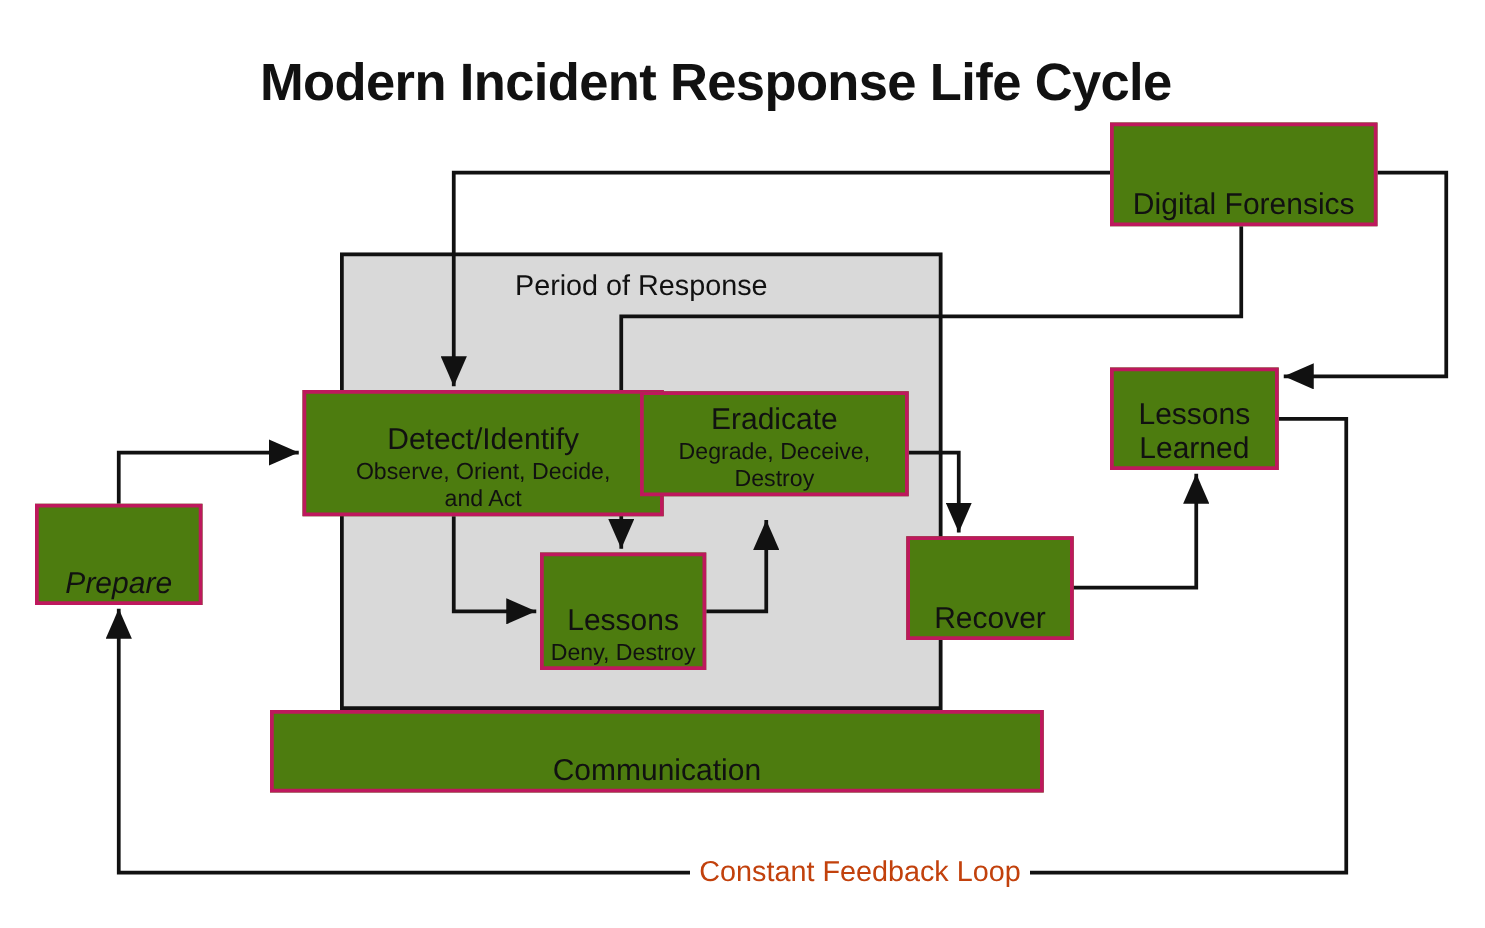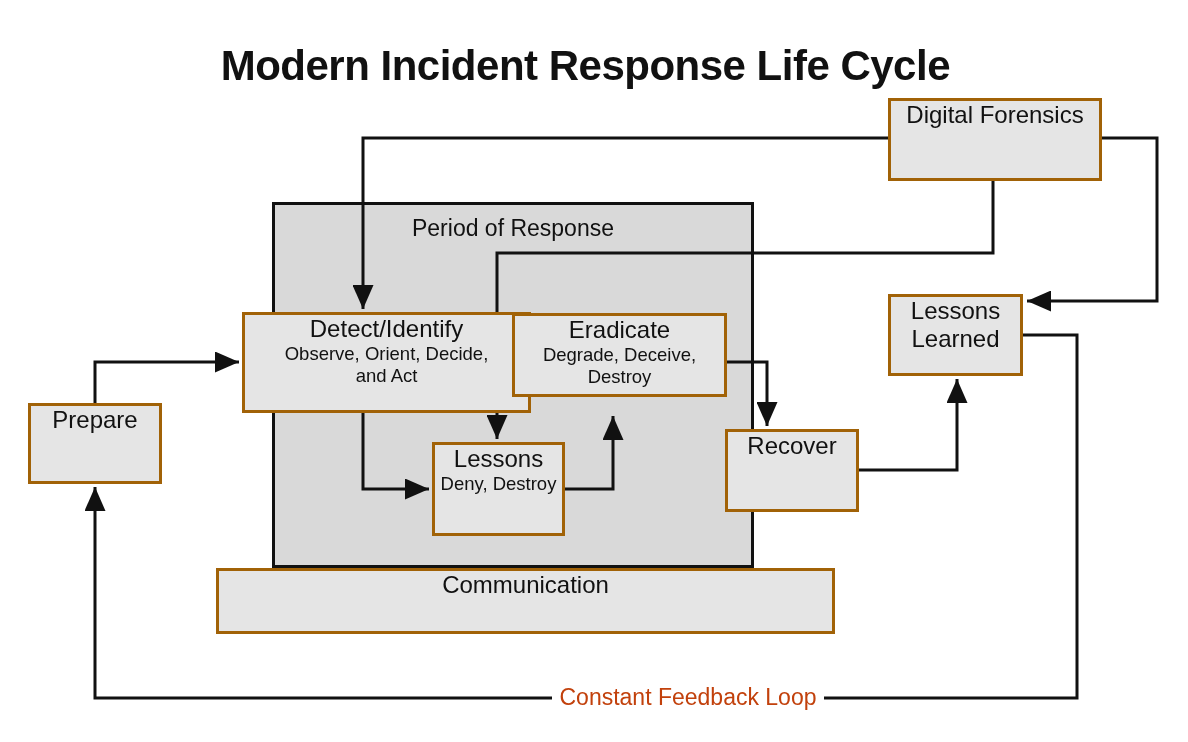--- a/index.html
+++ b/index.html
@@ -14,21 +14,21 @@
     height: 742px;
     background: #ffffff;
     overflow: hidden;
   }
   .title {
     position: absolute;
     left: 208px;
     top: 42px;
     width: 742px;
     margin: 0;
-    text-align: right;
+    text-align: left;
     font-size: 42px;
     font-weight: bold;
     color: #111111;
     letter-spacing: -0.5px;
     white-space: nowrap;
   }
   .region {
     position: absolute;
     left: 272px;
     top: 202px;
@@ -47,40 +47,40 @@
   }
   svg.connectors {
     position: absolute;
     left: 0;
     top: 0;
     z-index: 2;
     pointer-events: none;
   }
   .box {
     position: absolute;
-    background: #e5e5e5;
-    border: 3px solid #a16207;
+    background: #4d7c0f;
+    border: 3px solid #be185d;
     box-sizing: border-box;
     display: flex;
     flex-direction: column;
     align-items: center;
-    justify-content: flex-start;
+    justify-content: flex-end;
     text-align: center;
     color: #111111;
     z-index: 3;
   }
   .box .label {
     font-size: 24px;
     line-height: 1.15;
   }
   .box .sublabel {
     font-size: 18.5px;
     line-height: 1.2;
   }
-  .box-prepare            { left: 28px;  top: 403px; width: 134px; height: 81px; }
+  .box-prepare            { left: 28px;  top: 403px; width: 134px; height: 81px; font-style: italic; }
   .box-detect             { left: 242px; top: 312px; width: 289px; height: 101px; }
   .box-eradicate          { left: 512px; top: 313px; width: 215px; height: 84px; }
   .box-contain            { left: 432px; top: 442px; width: 133px; height: 94px; }
   .box-recover            { left: 725px; top: 429px; width: 134px; height: 83px; }
   .box-digital-forensics  { left: 888px; top: 98px;  width: 214px; height: 83px; }
   .box-lessons-learned    { left: 888px; top: 294px; width: 135px; height: 82px; }
   .box-communication      { left: 216px; top: 568px; width: 619px; height: 66px; z-index: 3; }
   .box-detect .sublabel    { max-width: 225px; }
   .box-eradicate .sublabel { max-width: 190px; }
   .feedback-label {

